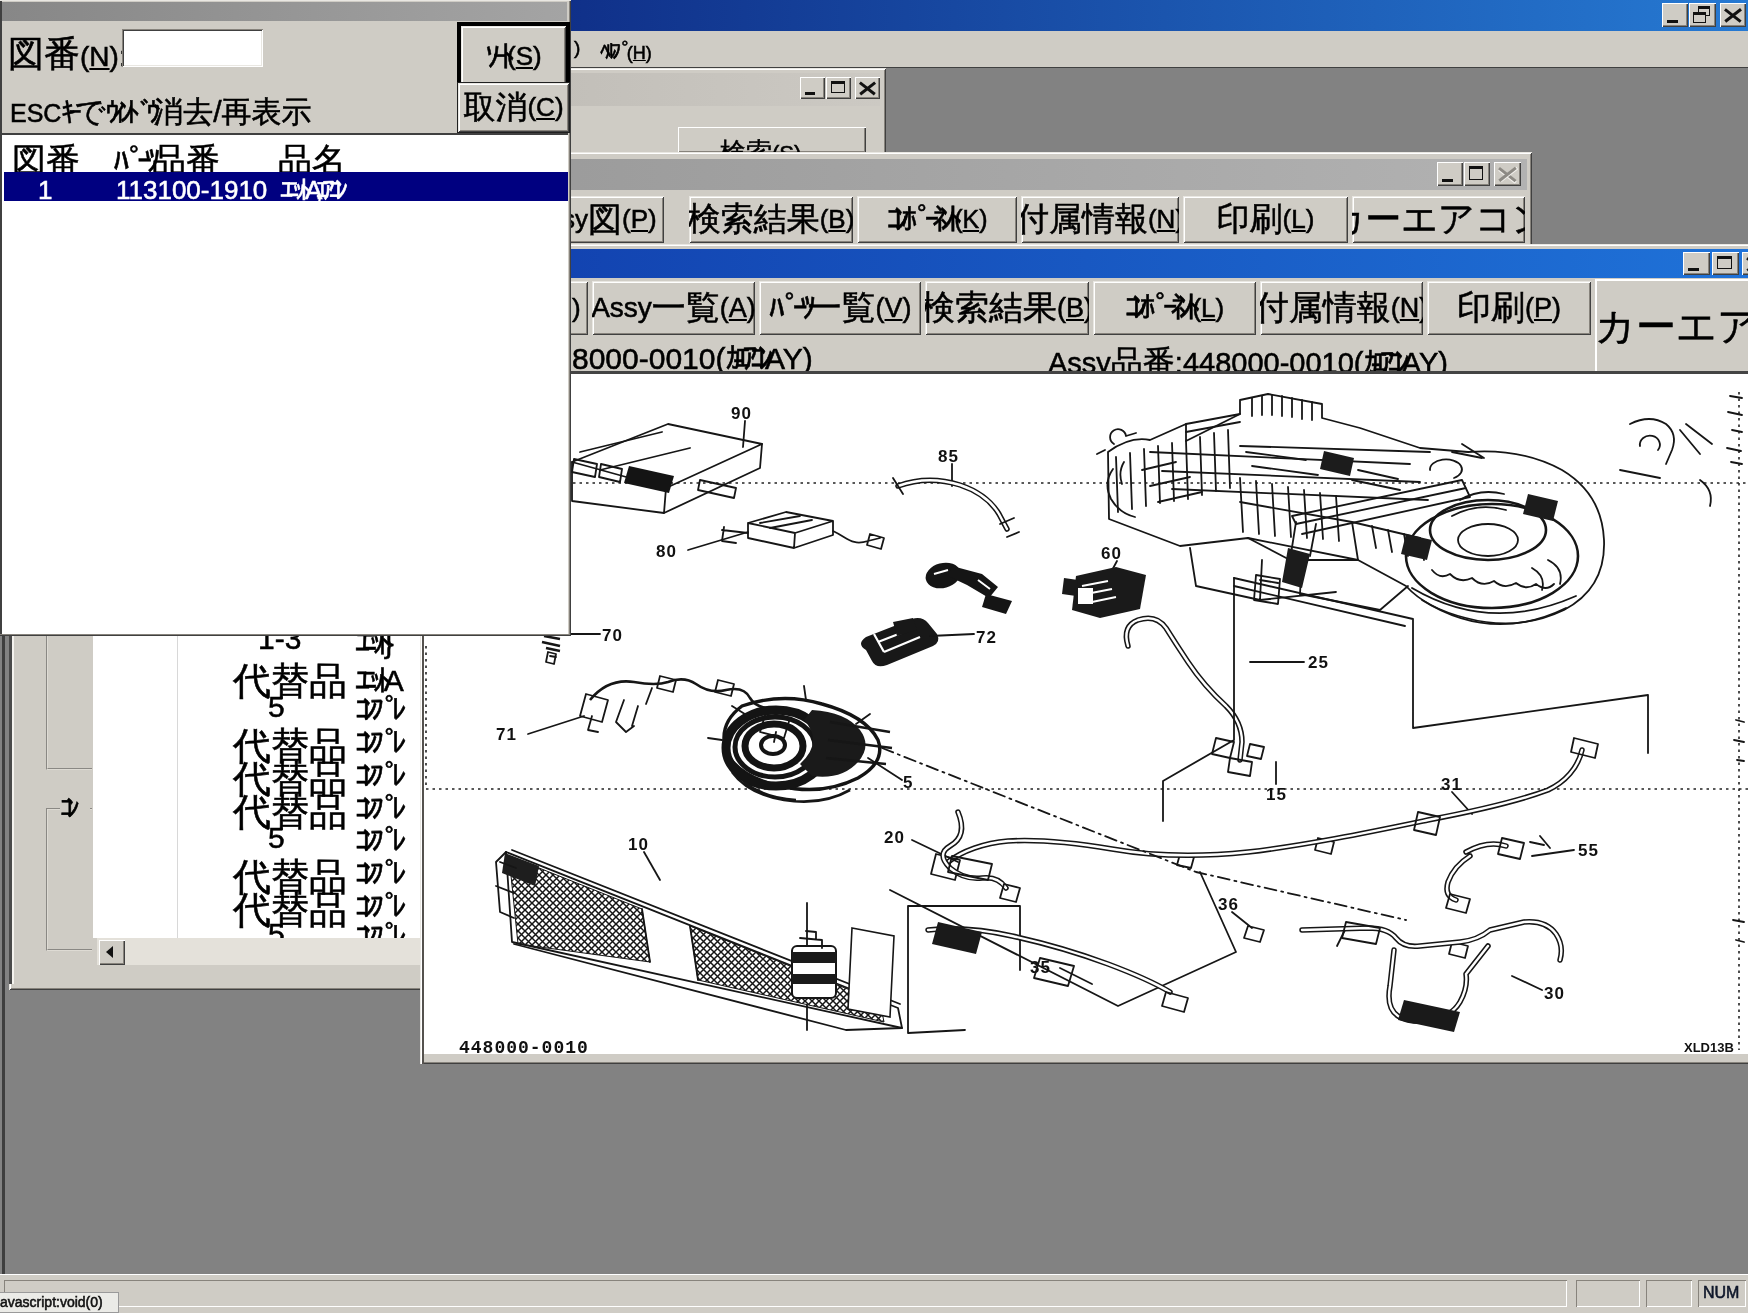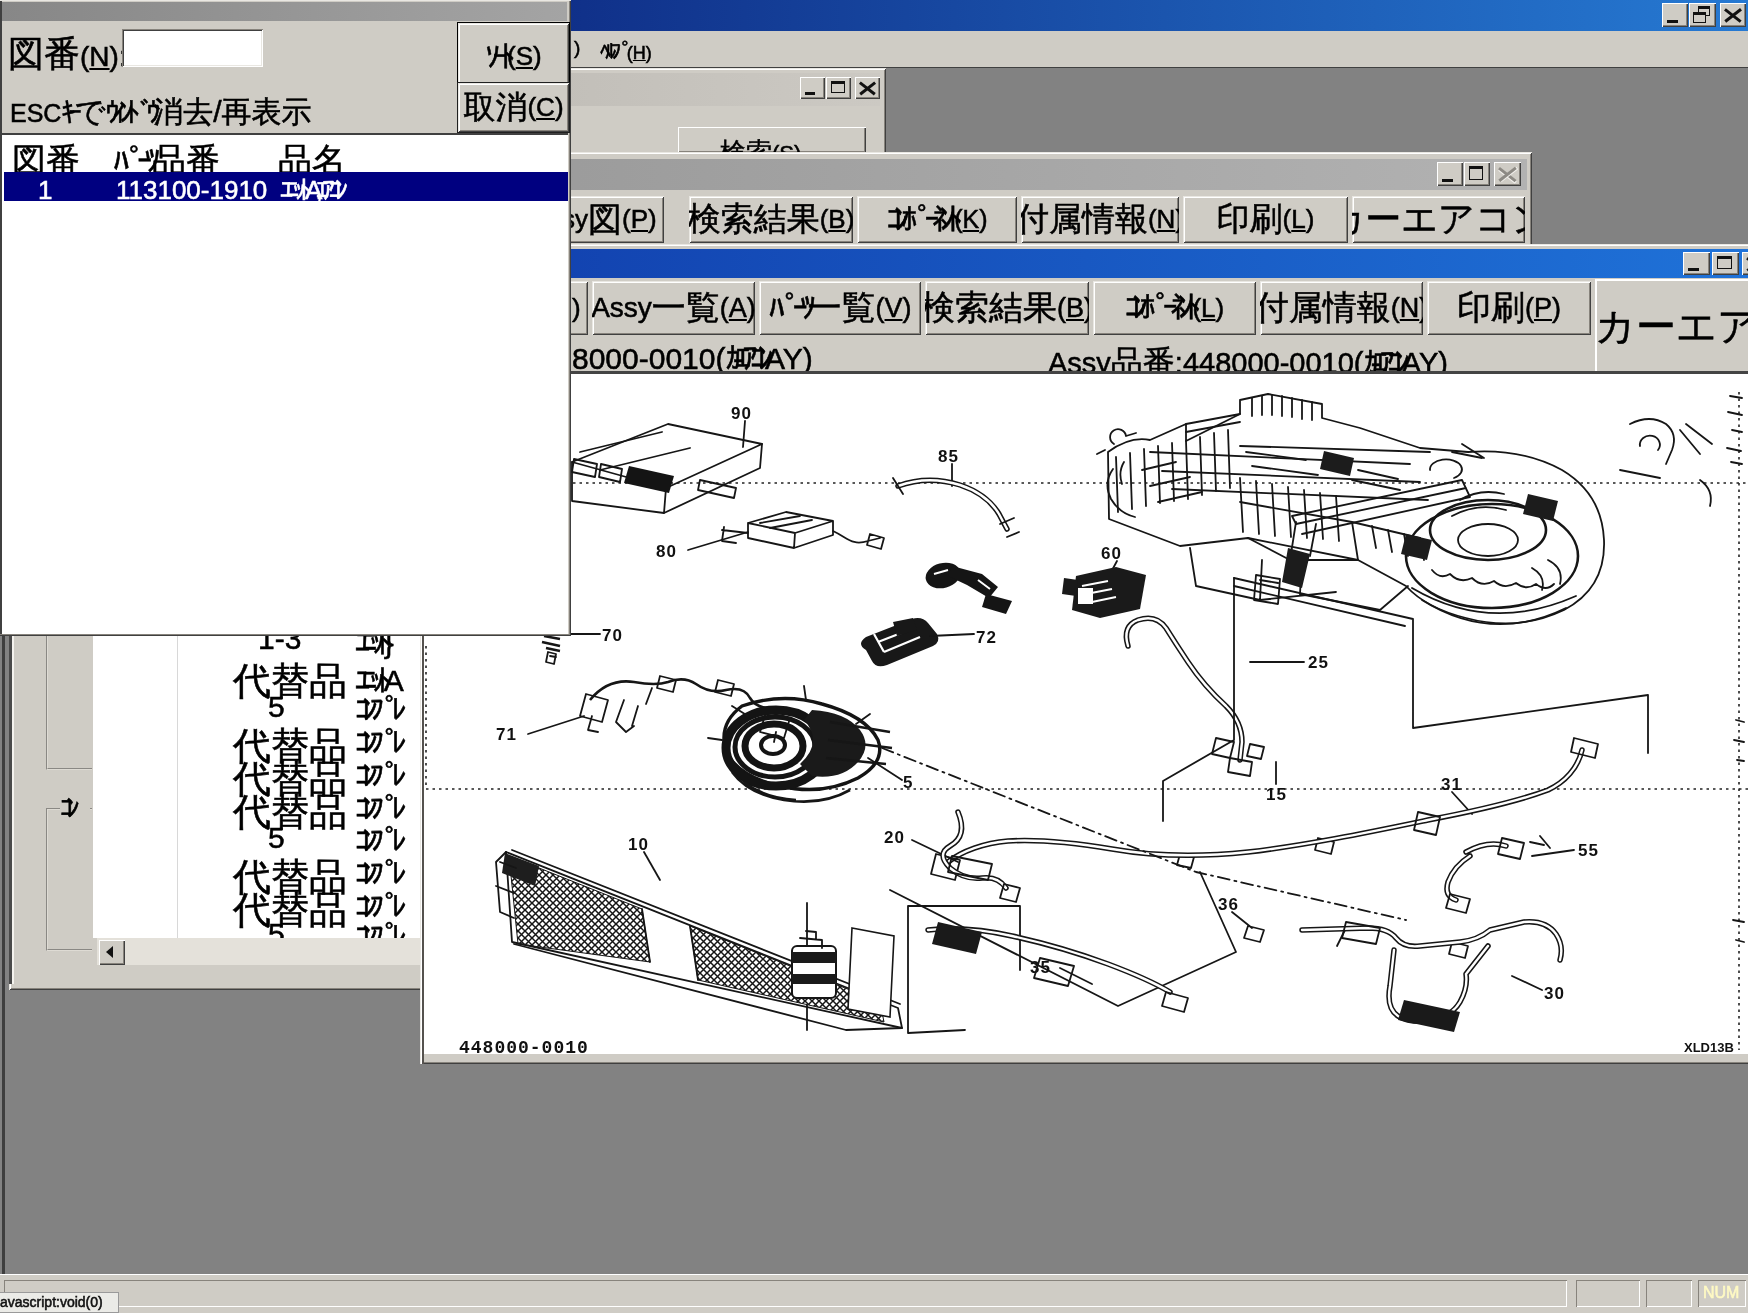--- a/index.html
+++ b/index.html
@@ -38,21 +38,21 @@
 <div class="abs face" style="left:0;top:31px;width:1748px;height:36px;border-bottom:1px solid #404040;"></div>
 <div class="abs" style="left:574px;top:37px;font-size:19px;">)</div>
 <div class="abs" style="left:600px;top:39px;font-size:22px;"><span class="hk">ﾍﾙﾌﾟ</span><span style="font-size:18px;">(<u>H</u>)</span></div>
 
 <div class="abs" style="left:2px;top:68px;width:1746px;height:1206px;background:#828282;border-left:3px solid #3e3e3e;"></div>
 
 <div class="abs face" style="left:0;top:1274px;width:1748px;height:39px;border-top:1px solid #fff;"></div>
 <div class="abs sunkenlite" style="left:4px;top:1280px;width:1563px;height:27px;"></div>
 <div class="abs sunkenlite" style="left:1576px;top:1280px;width:64px;height:27px;"></div>
 <div class="abs sunkenlite" style="left:1646px;top:1280px;width:46px;height:27px;"></div>
-<div class="abs sunkenlite" style="left:1698px;top:1280px;width:48px;height:27px;font-size:16px;color:#fef9c3;padding-left:5px;box-sizing:border-box;line-height:26px;">NUM</div>
+<div class="abs sunkenlite" style="left:1698px;top:1280px;width:48px;height:27px;font-size:16px;color:#0f172a;padding-left:5px;box-sizing:border-box;line-height:26px;">NUM</div>
 <div class="abs" style="left:0;top:1292px;width:119px;height:21px;background:#ebebe7;border:1px solid #9a9a9a;border-left:none;box-sizing:border-box;font-size:14px;line-height:19px;color:#111;">avascript:void(0)</div>
 
 <div class="abs face" style="left:556px;top:68px;width:330px;height:85px;box-shadow:inset 0 1px 0 #e9e7e2, inset -1px 0 0 #404040, inset 0 2px 0 #fff, inset -2px 0 0 #87837c;"></div>
 <div class="abs" style="left:560px;top:73px;width:320px;height:33px;background:linear-gradient(90deg,#c2bfb9,#ccc9c3);"></div>
 <div class="abs wbtn" style="left:800px;top:77px;width:25px;height:22px;">
     <i class="gmin"></i>
   </div>
 <div class="abs wbtn" style="left:826px;top:77px;width:25px;height:22px;">
     <i class="gmax"></i>
   </div>
@@ -415,21 +415,21 @@
 
 <text x="459" y="1053" style="font:bold 18px 'Liberation Mono',monospace;letter-spacing:1px;fill:#111;">448000-0010</text>
 <text x="1684" y="1052" style="font:bold 13px 'Liberation Sans',sans-serif;fill:#111;">XLD13B</text>
 </svg>
 </div>
 
 <div class="abs face" style="left:0;top:0;width:571px;height:636px;box-shadow:inset 0 1px 0 #e9e7e2, inset -1px 0 0 #404040, inset 0 -1px 0 #404040, inset -2px 0 0 #87837c, inset 0 -2px 0 #87837c, inset 2px 0 0 #404040;"></div>
 <div class="abs" style="left:2px;top:2px;width:565px;height:19px;background:linear-gradient(90deg,#878787,#a4a4a4);"></div>
 <div class="abs" style="left:8px;top:30px;"><span style="font-size:36px;">図番</span><span style="font-size:28px;">(<u>N</u>):</span></div>
 <div class="abs sunken" style="left:122px;top:29px;width:141px;height:38px;background:#fff;"></div>
-<div class="abs raised2 face btxt" style="left:457px;top:22px;width:113px;height:69px;border:1px solid #000000;box-sizing:border-box;">
+<div class="abs raised2 face btxt" style="left:457px;top:22px;width:113px;height:69px;border:4px solid #000000;box-sizing:border-box;">
     <span style="font-size:30px;" class="hk">ｿｰﾄ</span>
     <span style="font-size:26px;">(<u>S</u>)</span>
   </div>
 <div class="abs raised2 face btxt" style="left:457px;top:82px;width:113px;height:51px;border:1px solid #202020;box-sizing:border-box;">
     <span style="font-size:32px;">取消</span>
     <span style="font-size:26px;">(<u>C</u>)</span>
   </div>
 <div class="abs" style="left:10px;top:92px;white-space:nowrap;"><span style="font-size:25px;">ESC</span><span style="font-size:28px;" class="hk">ｷｰ</span><span style="font-size:30px;">で</span><span style="font-size:28px;" class="hk">ｳｨﾝﾄﾞｳ</span><span style="font-size:30px;">消去/再表示</span></div>
 <div class="abs" style="left:2px;top:133px;width:566px;height:501px;background:#fff;border-top:2px solid #404040;box-sizing:border-box;"></div>
 <div class="abs" style="left:12px;top:138px;"><span style="font-size:34px;">図番</span></div>

